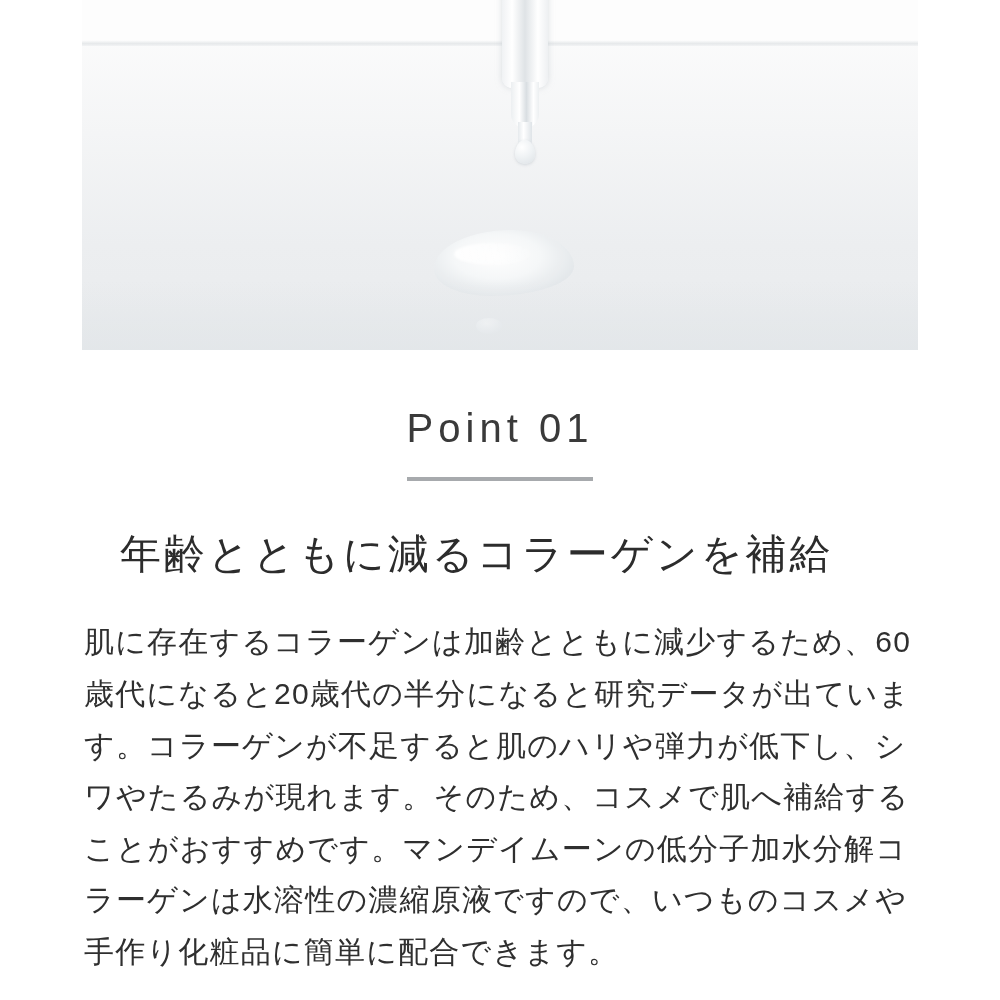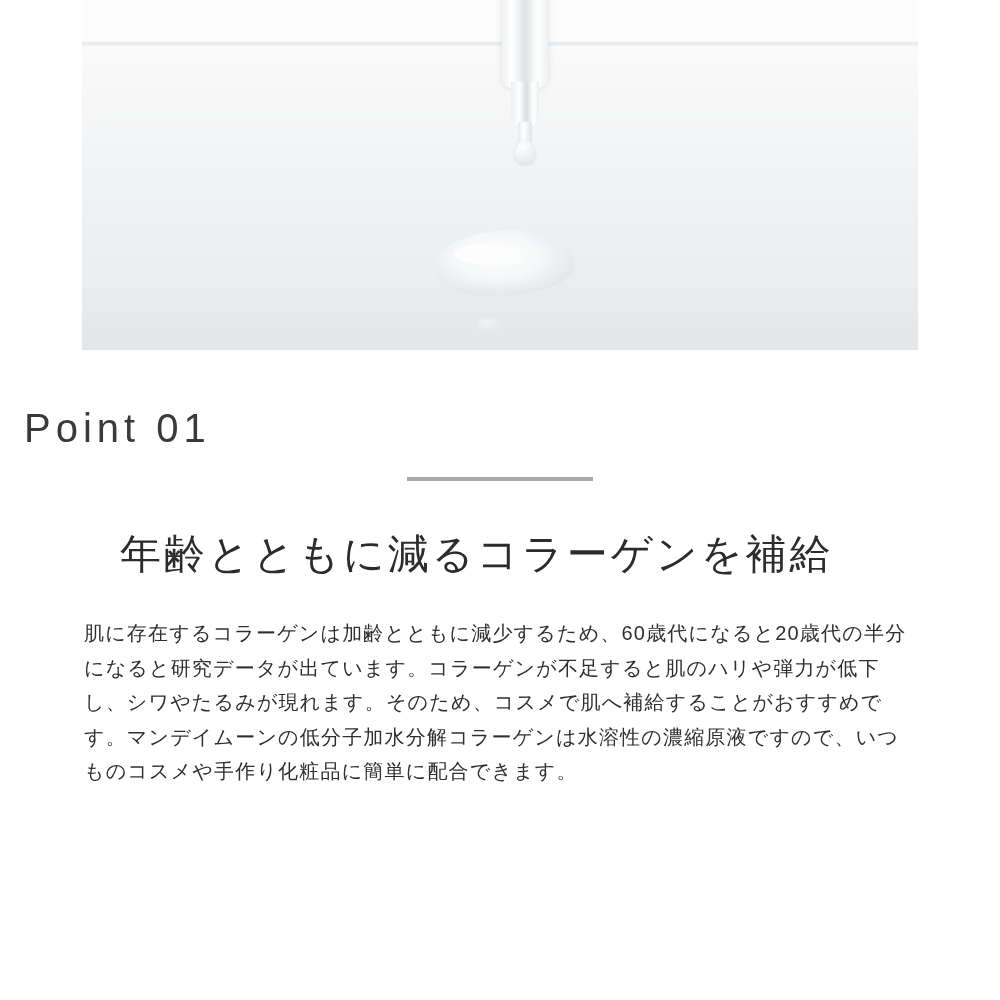--- a/index.html
+++ b/index.html
@@ -136,47 +136,46 @@
   }
 
   
   .content {
     position: absolute;
     left: 0;
     top: 350px;
     width: 1000px;
   }
   .point-label {
-    text-align: left;
+    text-align: center;
     font-size: 40px;
     letter-spacing: 5px;
     color: #3a3a3a;
     margin-top: 56px;
     font-weight: 400;
-    padding-left: 24px;
   }
   .divider {
     width: 186px;
     height: 4px;
     background: #a7aaad;
     margin: 26px auto 0 auto;
   }
   .headline {
     margin: 46px 0 0 0;
     padding: 0 120px;
     font-size: 41px;
     letter-spacing: 3px;
     color: #2c2c2c;
     font-weight: 400;
     line-height: 1.35;
   }
   .body-text {
     margin: 34px 0 0 0;
     padding: 0 84px 0 84px;
-    font-size: 20px;
+    font-size: 30px;
     line-height: 1.72;
     letter-spacing: 1.2px;
     color: #2f2f2f;
     font-weight: 400;
     max-width: 860px;
   }
 </style>
 </head>
 <body>
 

